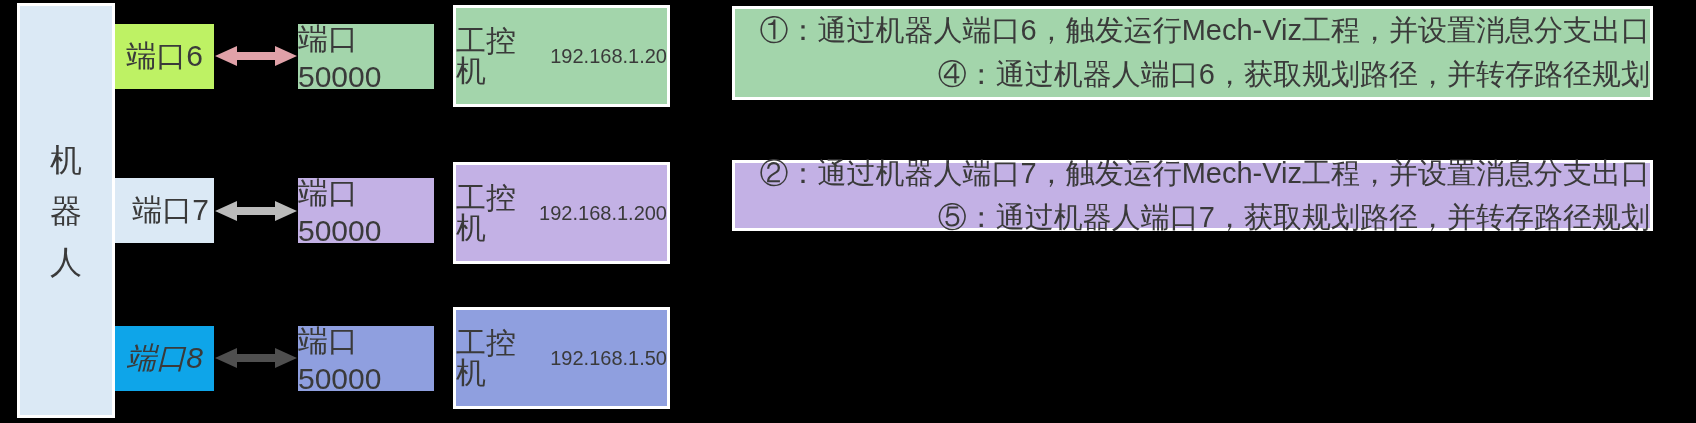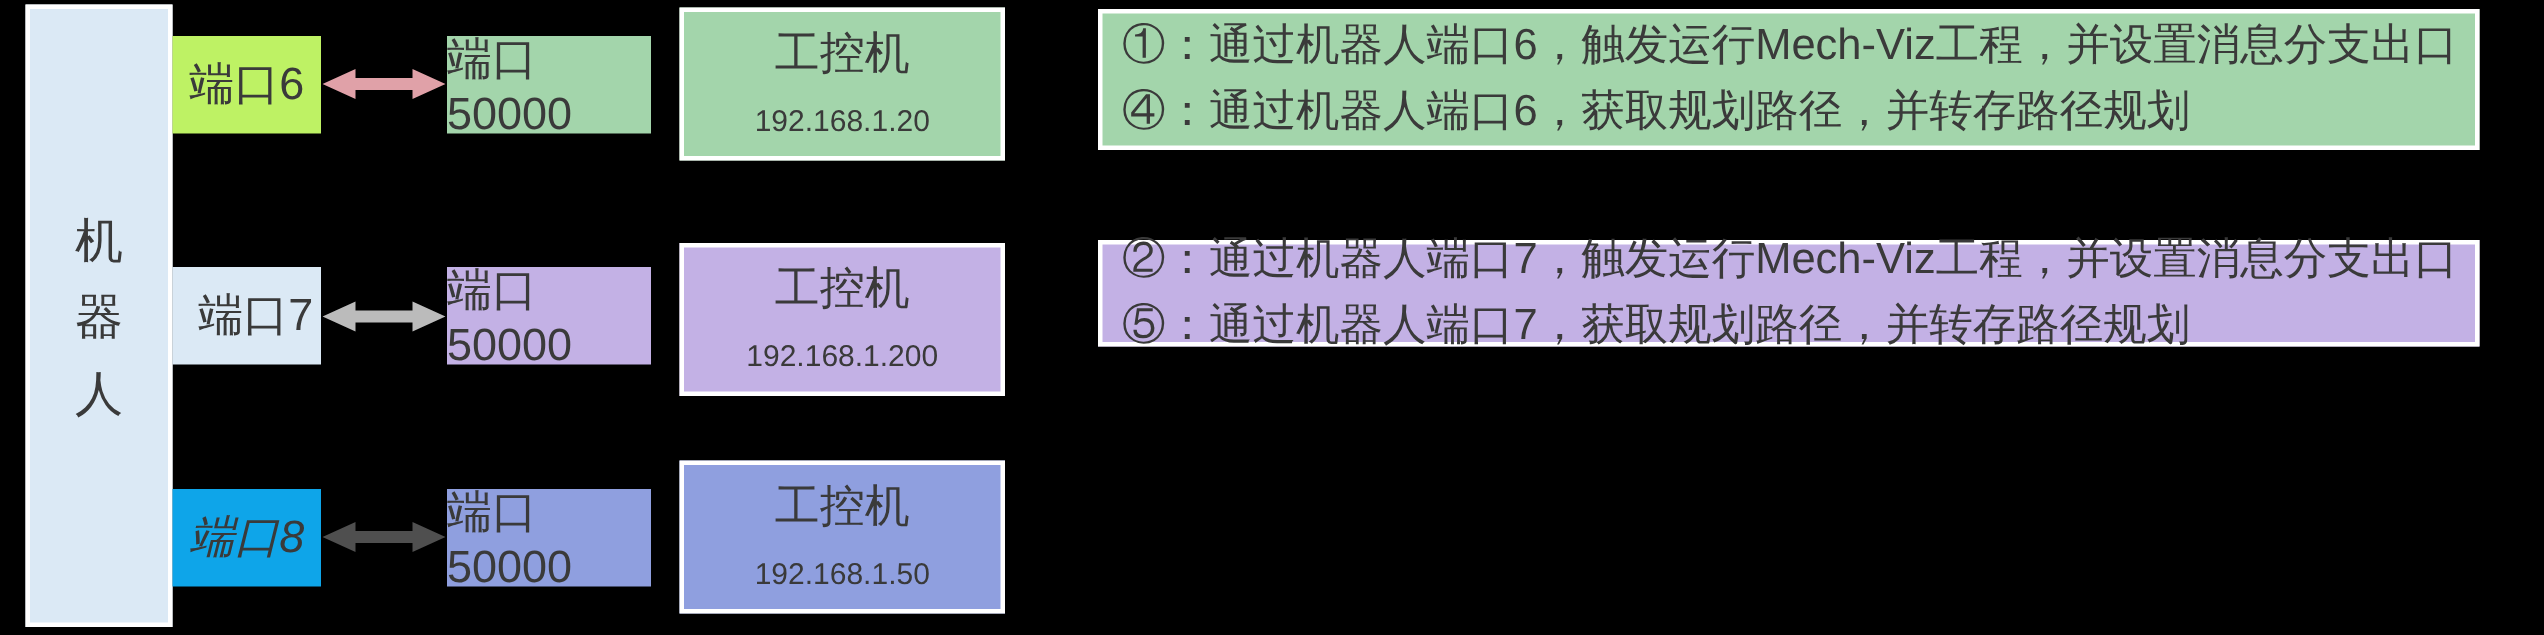--- a/index.html
+++ b/index.html
@@ -4,21 +4,21 @@
 <style>
   html,body{margin:0;padding:0;background:#000;}
   .canvas{
     position:relative;
     width:1696px;height:423px;
     background:#000;
     font-family:"Liberation Sans",sans-serif;
     color:#3a3a3a;
     overflow:hidden;
   }
-  .box{box-sizing:border-box;position:absolute;}
+  .box{box-sizing:border-box;position:absolute;align-items:flex-end;}
 
   
   .robot{
     left:17px;top:3px;width:98px;height:415px;
     border:3px solid #fff;
     display:flex;flex-direction:column;align-items:center;justify-content:center;
     gap:19px;font-size:32px;line-height:1;
   }
 
   
@@ -38,21 +38,21 @@
     left:298px;width:136px;height:65px;
     display:flex;align-items:center;justify-content:center;
     font-size:30px;
   }
   .pcport.r1{top:24px}.pcport.r2{top:178px}.pcport.r3{top:326px}
 
   
   .pc{
     left:453px;width:217px;height:102px;
     border:3px solid #fff;
-    display:flex;flex-direction:column;align-items:center;justify-content:center;
+    display:flex;flex-direction:row;align-items:center;justify-content:center;
     gap:20px;
   }
   .pc.r1{top:5px}.pc.r2{top:162px}.pc.r3{top:307px}
   .pc-title{font-size:30px;line-height:1;}
   .pc-ip{font-size:20px;line-height:1;}
 
   
   .note{
     left:732px;width:921px;
     border:3px solid #fff;

